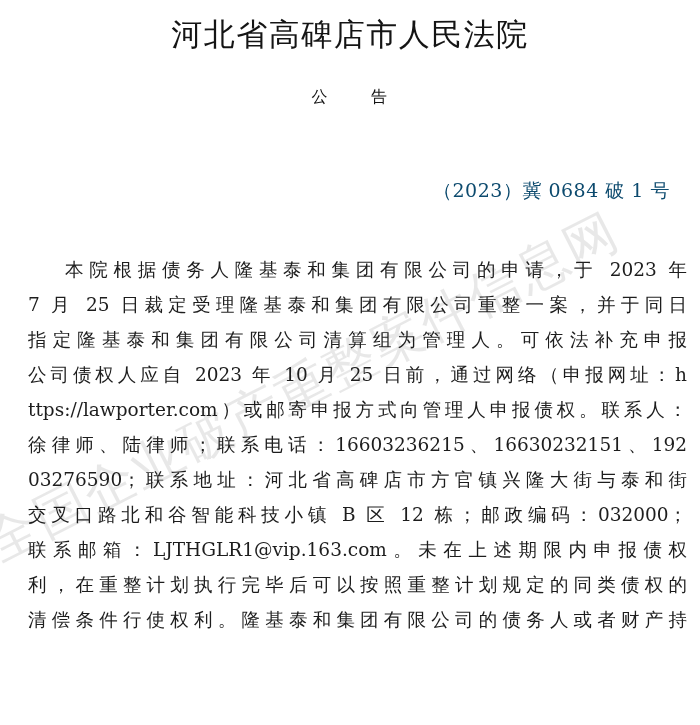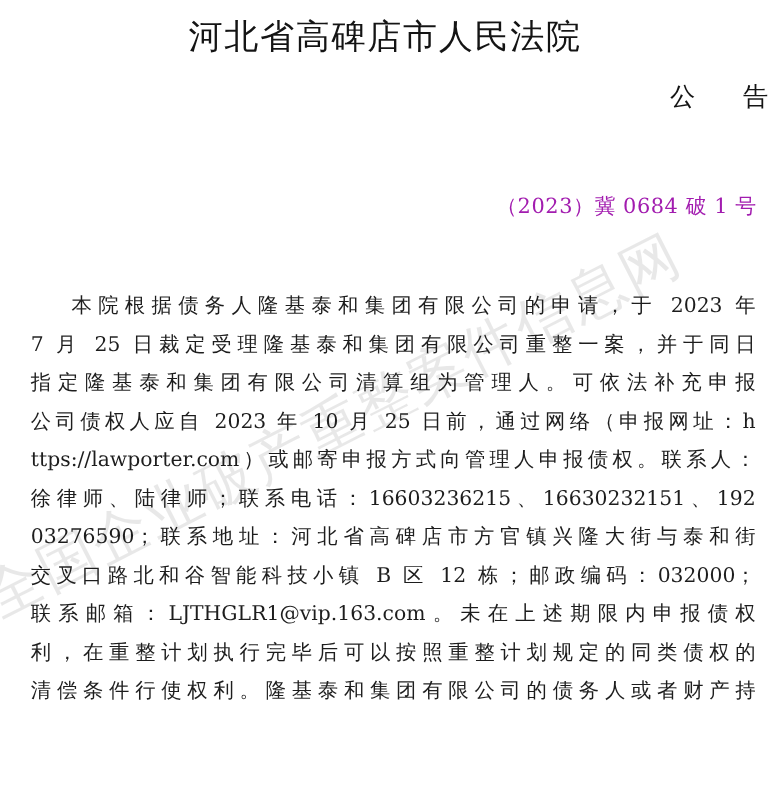--- a/index.html
+++ b/index.html
@@ -60,41 +60,42 @@
     font-size: 31px;
     line-height: 1.2;
     letter-spacing: 1.5px;
     margin: 0;
     padding-top: 16px;
     font-weight: 400;
     color: #141414;
   }
 
   .doc-subtitle {
-    text-align: right;
-    font-size: 23px;
+    text-align: center;
+    font-size: 16px;
     line-height: 1.2;
-    margin: 0;
+    margin: 12px;
     padding-top: 22px;
     font-weight: 400;
     letter-spacing: 1.5px;
     color: #141414;
   }
   .doc-subtitle .gap {
     display: inline-block;
     width: 42px;
   }
 
   .case-number {
     text-align: right;
     font-size: 19px;
-    margin: 12px;
+    margin: 0;
     padding-top: 60px;
+    padding-right: 30px;
     letter-spacing: 0.5px;
-    color: #a21caf;
+    color: #0c4a6e;
   }
 
   .body-block {
     padding-top: 48px;
     padding-left: 28px;
     padding-right: 13px;
   }
 
   .body-line {
     font-size: 18.5px;

